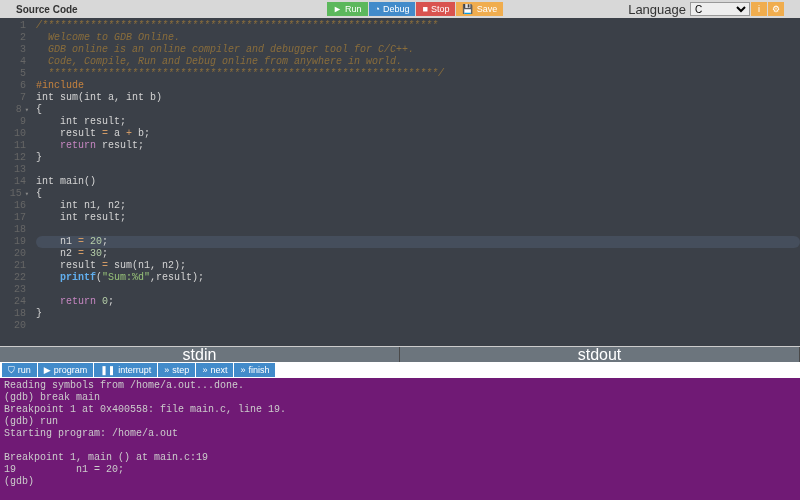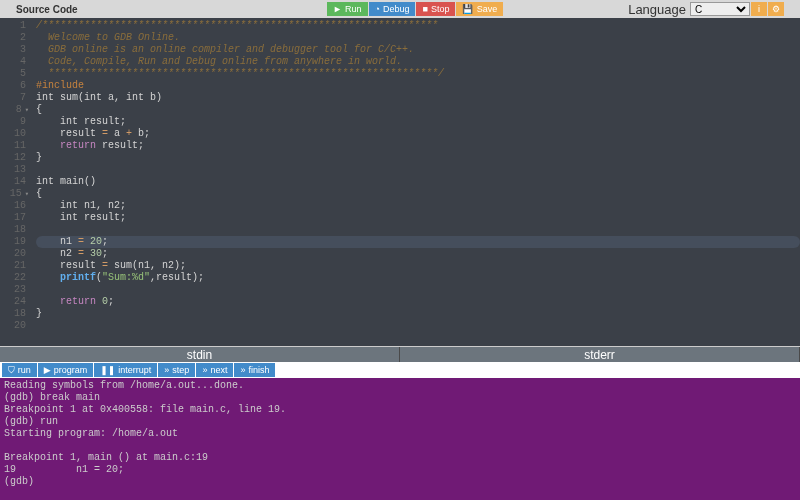--- a/index.html
+++ b/index.html
@@ -24,21 +24,21 @@
 .code .line.hl { background: rgba(100,120,150,0.25); border-radius: 6px; }
 .c-comment { color: #8a6d3b; font-style: italic; }
 .c-pre { color: #c5823e; text-align: center; }
 .c-inc { color: #6699cc; }
 .c-kw { color: #c586c0; }
 .c-type { color: #d4d4d4; }
 .c-op { color: #d19a66; }
 .c-num { color: #b5cea8; }
 .c-str { color: #98c379; }
 .c-fn { color: #61afef; font-weight: bold; }
-.tabs { height: 16px; display: flex; background: #fff; font-size: 12px; border-top: 1px solid #ccc; }
+.tabs { height: 16px; display: flex; background: #fff; font-size: 16px; border-top: 1px solid #ccc; }
 .tab { flex: 1; text-align: center; line-height: 16px; background: #6c757d; color: #fff; border-right: 1px solid #4a4a4a; cursor: pointer; }
 .tab.active { background: #fff; color: #333; }
 .dbg-toolbar { height: 16px; background: #fff; display: flex; padding: 1px 2px; gap: 1px; }
 .dbtn { background: #428bca; color: #fff; border: none; font-size: 9px; padding: 0 6px; display: inline-flex; align-items: center; gap: 3px; cursor: pointer; height: 14px; }
 .console { flex: 0 0 auto; background: #701a75; color: #ccc; font-family: 'Courier New', monospace; font-size: 10px; line-height: 12px; padding: 2px 4px; white-space: pre; height: 122px; overflow: hidden; }
 </style>
 </head>
 <body>
 
 <div class="toolbar">
@@ -94,21 +94,21 @@
       <div class="ln">23</div>
       <div class="ln">24</div>
       <div class="ln">18</div>
       <div class="ln">20</div>
     </div>
   <div class="code" id="code"><div class="line"><span class="c-comment">/******************************************************************</span></div><div class="line"><span class="c-comment">  Welcome to GDB Online.</span></div><div class="line"><span class="c-comment">  GDB online is an online compiler and debugger tool for C/C++.</span></div><div class="line"><span class="c-comment">  Code, Compile, Run and Debug online from anywhere in world.</span></div><div class="line"><span class="c-comment">  *****************************************************************/</span></div><div class="line"><span class="c-pre">#include </span><span class="c-inc"><stdio.h></stdio.h></span></div><div class="line"><span class="c-type">int sum(int a, int b)</span></div><div class="line">{</div><div class="line">    int result;</div><div class="line">    result <span class="c-op">=</span> a <span class="c-op">+</span> b;</div><div class="line"><span class="c-kw">    return</span> result;</div><div class="line">}</div><div class="line"></div><div class="line"><span class="c-type">int main()</span></div><div class="line">{</div><div class="line">    int n1, n2;</div><div class="line">    int result;</div><div class="line"></div><div class="line hl">    n1 <span class="c-op">=</span> <span class="c-num">20</span>;</div><div class="line">    n2 <span class="c-op">=</span> <span class="c-num">30</span>;</div><div class="line">    result <span class="c-op">=</span> sum(n1, n2);</div><div class="line">    <span class="c-fn">printf</span>(<span class="c-str">"Sum:%d"</span>,result);</div><div class="line"></div><div class="line"><span class="c-kw">    return</span> <span class="c-num">0</span>;</div><div class="line">}</div><div class="line"></div></div>
 </div>
 
 <div class="tabs" id="tabs">
     <div class="tab">stdin</div>
-    <div class="tab">stderr</div>
+    <div class="tab">stdout</div>
   </div>
 
 <div class="dbg-toolbar">
   <button class="dbtn">
       <span>⛉</span>
       <span>run</span>
     </button>
   <button class="dbtn">
       <span>▶</span>
       <span>program</span>

